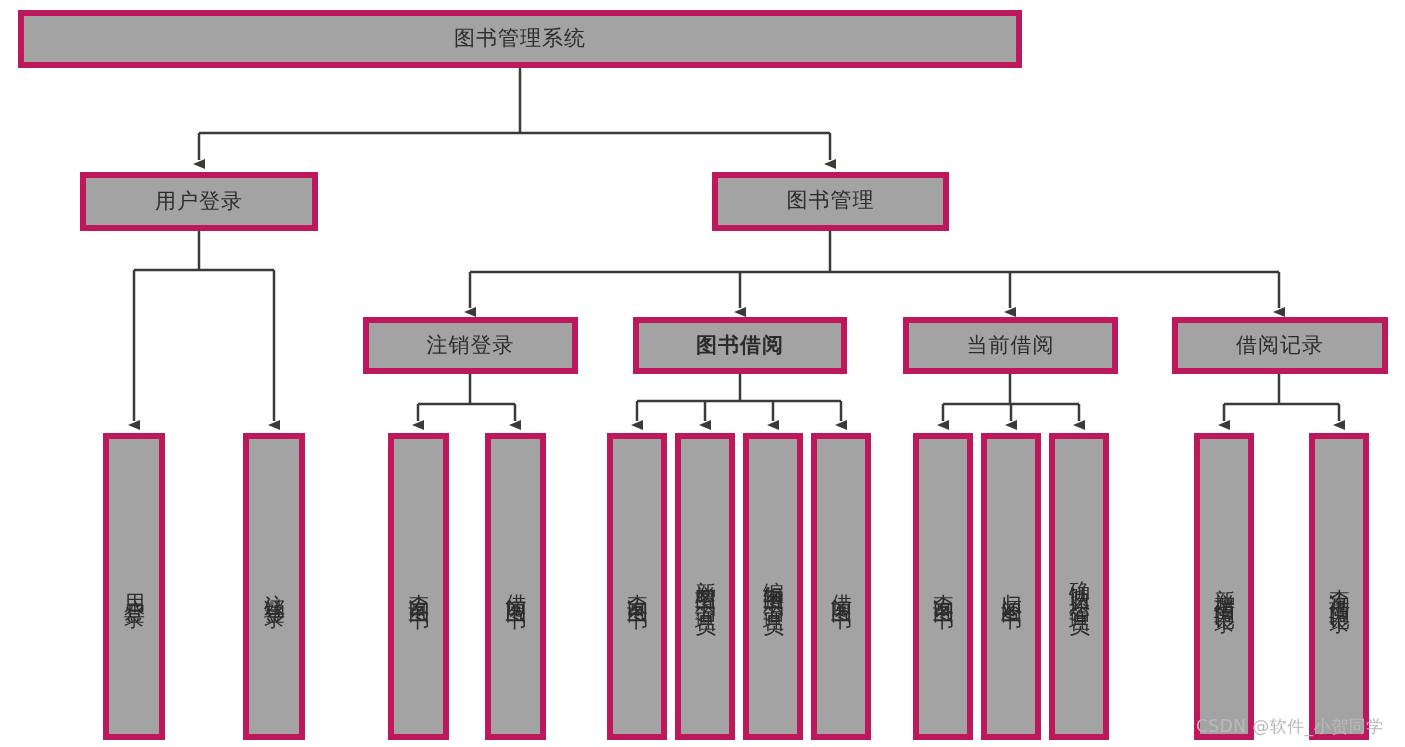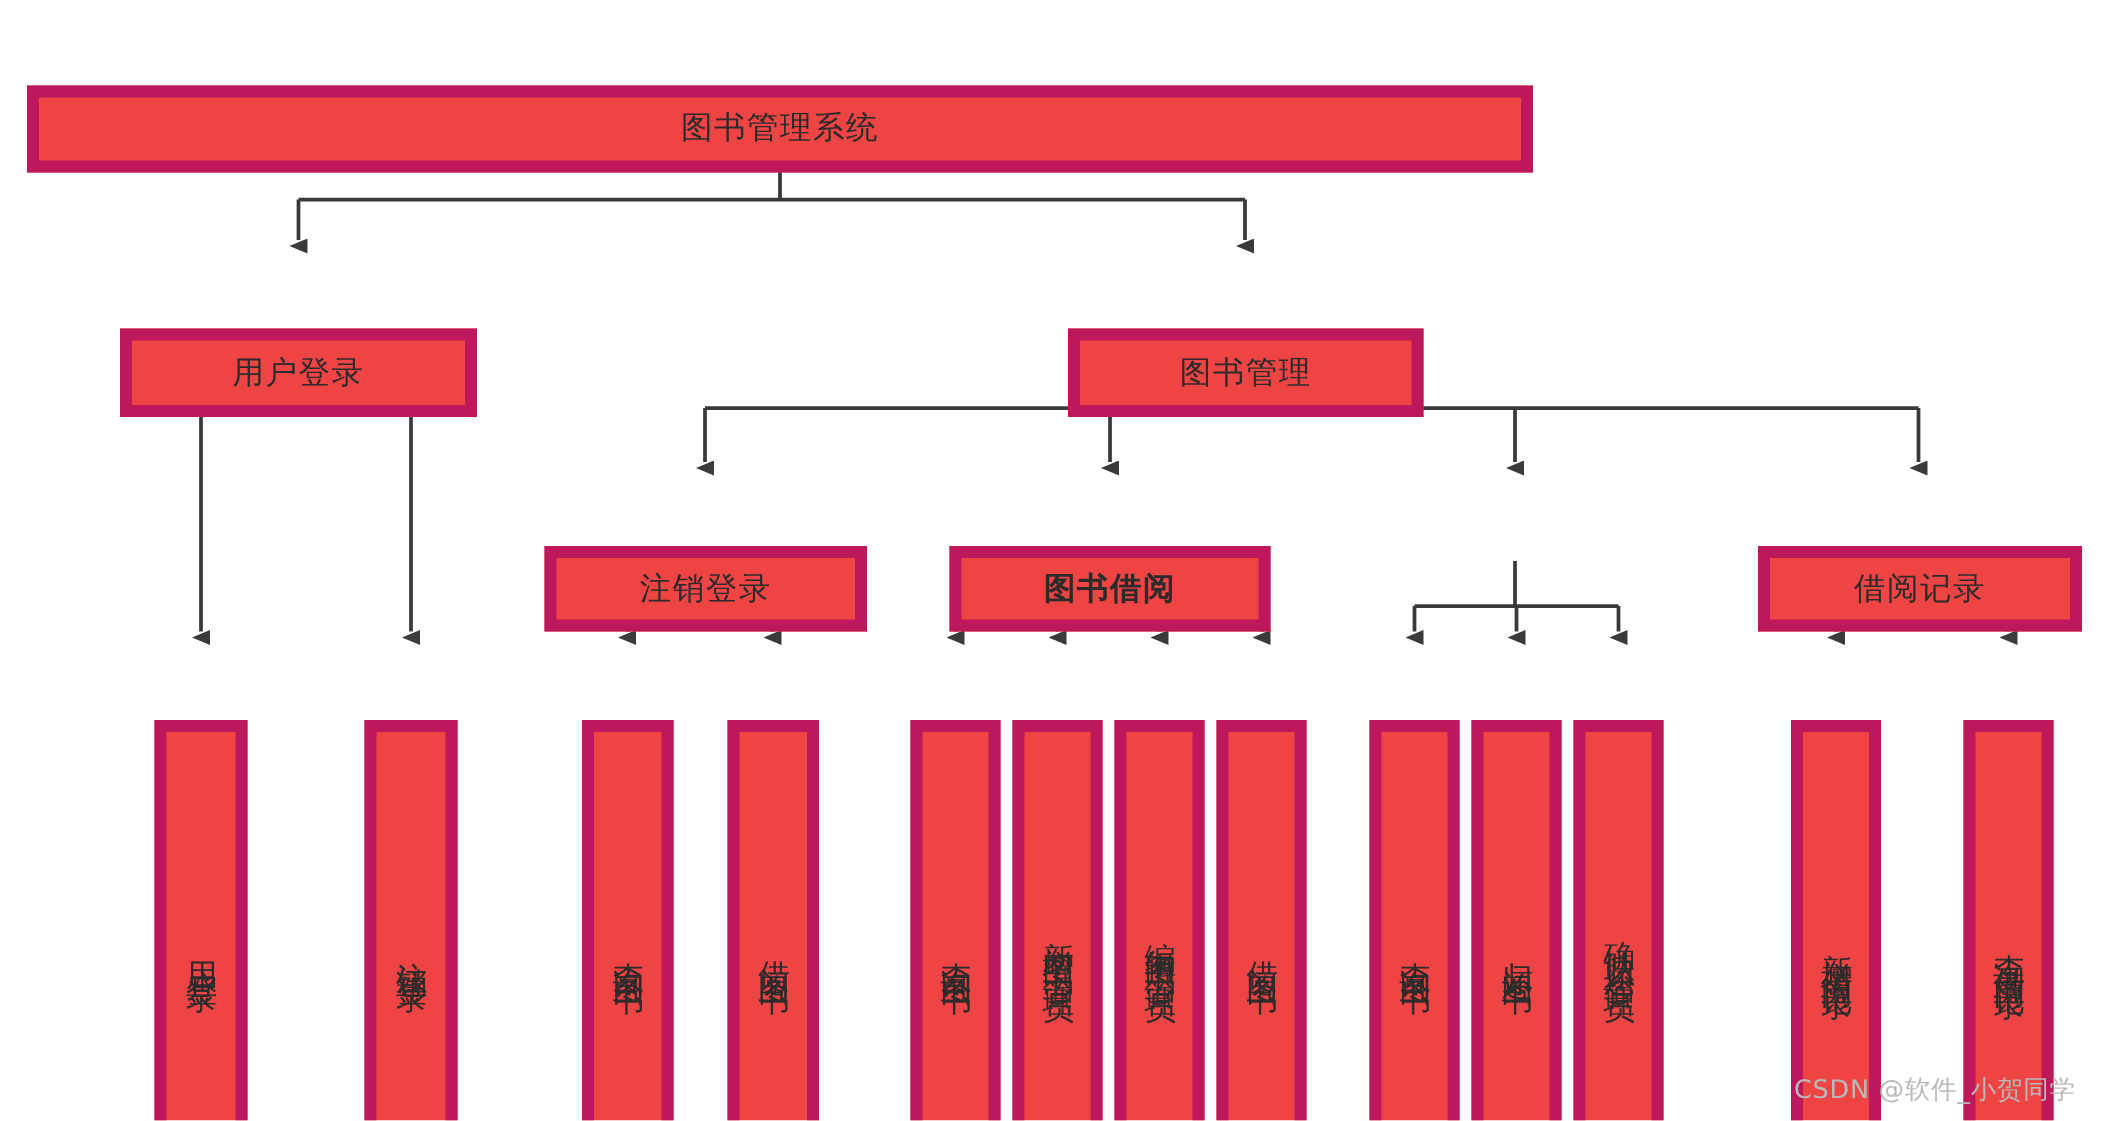--- a/index.html
+++ b/index.html
@@ -21,27 +21,26 @@
     position: absolute;
     left: 0;
     top: 0;
     width: 1405px;
     height: 747px;
     pointer-events: none;
   }
   .node {
     position: absolute;
     box-sizing: border-box;
-    background: #ef4444;
-    border: 8px solid #be185d;
+    background: #a3a3a3;
+    border: 6px solid #be185d;
     display: flex;
     align-items: center;
     justify-content: center;
     color: #2b2b2b;
-    margin-top: 47px;
   }
   .node-h .label {
     font-size: 21px;
     line-height: 1.2;
     letter-spacing: 1px;
     white-space: nowrap;
   }
   .node-v {
     align-items: center;
     justify-content: center;
@@ -118,29 +117,32 @@
     </g>
   </svg>
 
   <div class="node node-h" style="left:18px; top:10px; width:1004px; height:58px;">
     <span class="label">图书管理系统</span>
   </div>
 
   <div class="node node-h" style="left:80px; top:172px; width:238px; height:59px;">
     <span class="label">用户登录</span>
   </div>
-  <div class="node node-h" style="left:712px; top:172px; width:237px; height:59px;">
+  <div class="node node-h" style="left:712px; top:172px; width:237px; height:59px;font-family:Liberation Mono, monospace;">
     <span class="label">图书管理</span>
   </div>
 
   <div class="node node-h" style="left:363px; top:317px; width:215px; height:57px;">
     <span class="label">注销登录</span>
   </div>
   <div class="node node-h" style="left:633px; top:317px; width:214px; height:57px;font-weight:bold;">
     <span class="label">图书借阅</span>
+  </div>
+  <div class="node node-h" style="left:903px; top:317px; width:215px; height:57px;">
+    <span class="label">当前借阅</span>
   </div>
   <div class="node node-h" style="left:1172px; top:317px; width:216px; height:57px;align-items:center;">
     <span class="label">借阅记录</span>
   </div>
 
   <div class="node node-v" style="left:103px; top:433px; width:62px; height:307px;">
     <span class="label">用户登录</span>
   </div>
   <div class="node node-v" style="left:243px; top:433px; width:62px; height:307px;">
     <span class="label">注销登录</span>

